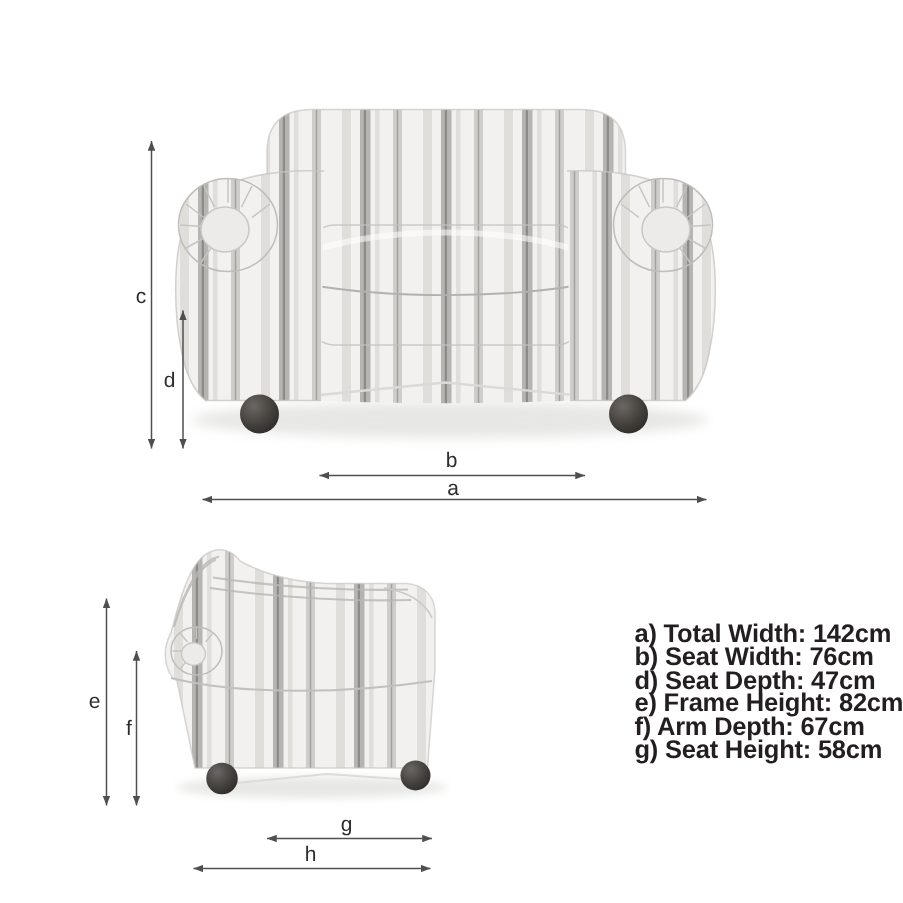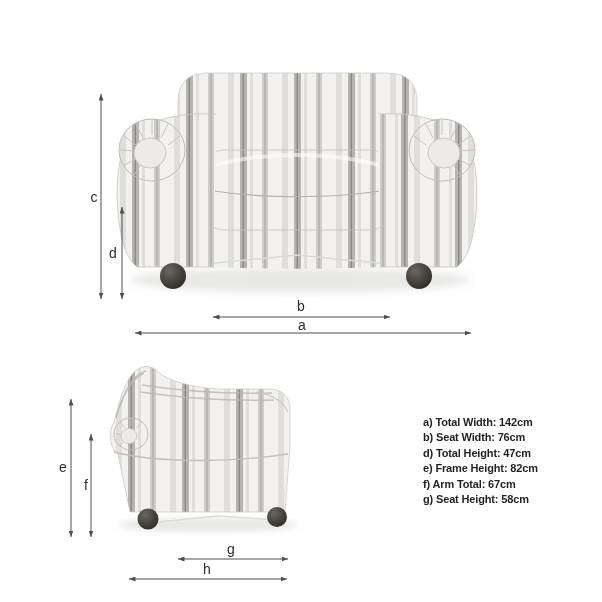--- a/index.html
+++ b/index.html
@@ -17,21 +17,21 @@
     transform:translate(-50%,-50%);
     font-size:14px;
     color:#2e2c2d;
     font-weight:400;
     line-height:1;
   }
   .legend{
     position:absolute;
     left:423px;top:415px;
     width:175px;
-    font-size:11px;
+    font-size:17px;
     line-height:15.4px;
     font-weight:700;
     color:var(--text,#231f20);
     letter-spacing:-0.15px;
     white-space:nowrap;
   }
 </style>
 </head>
 <body>
 
@@ -200,19 +200,19 @@
   <span class="dim-letter" style="left:301px;top:306px;">b</span>
   <span class="dim-letter" style="left:302px;top:325px;">a</span>
   <span class="dim-letter" style="left:63px;top:467px;">e</span>
   <span class="dim-letter" style="left:86px;top:485px;">f</span>
   <span class="dim-letter" style="left:231px;top:549px;">g</span>
   <span class="dim-letter" style="left:207px;top:569px;">h</span>
 
   <div class="legend">
     <div>a) Total Width: 142cm</div>
     <div>b) Seat Width: 76cm</div>
-    <div>d) Total Height: 47cm</div>
+    <div>d) Seat Depth: 47cm</div>
     <div>e) Frame Height: 82cm</div>
-    <div>f) Arm Total: 67cm</div>
+    <div>f) Arm Depth: 67cm</div>
     <div>g) Seat Height: 58cm</div>
   </div>
 
 </div>
 
 </body></html>

